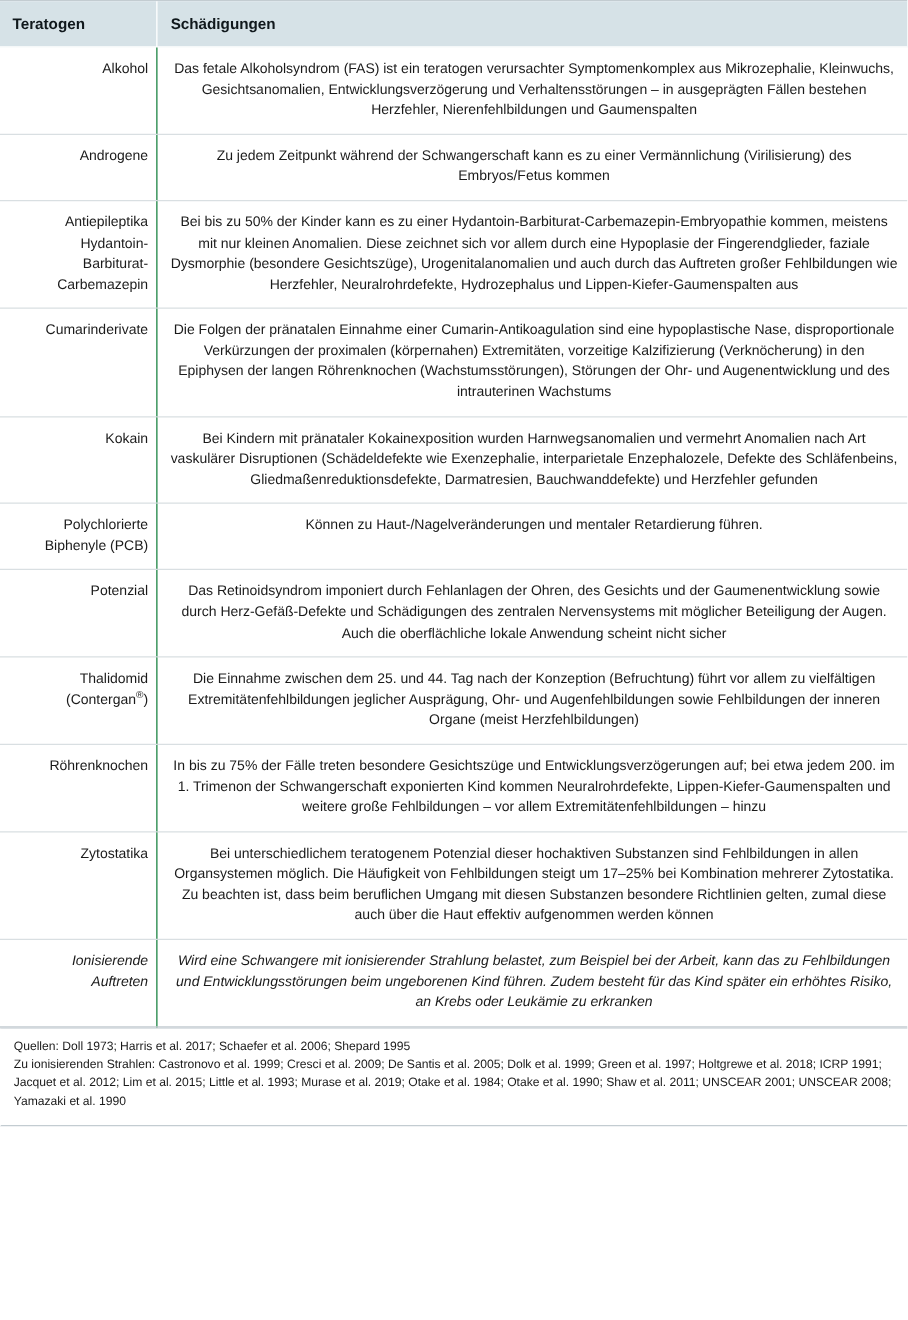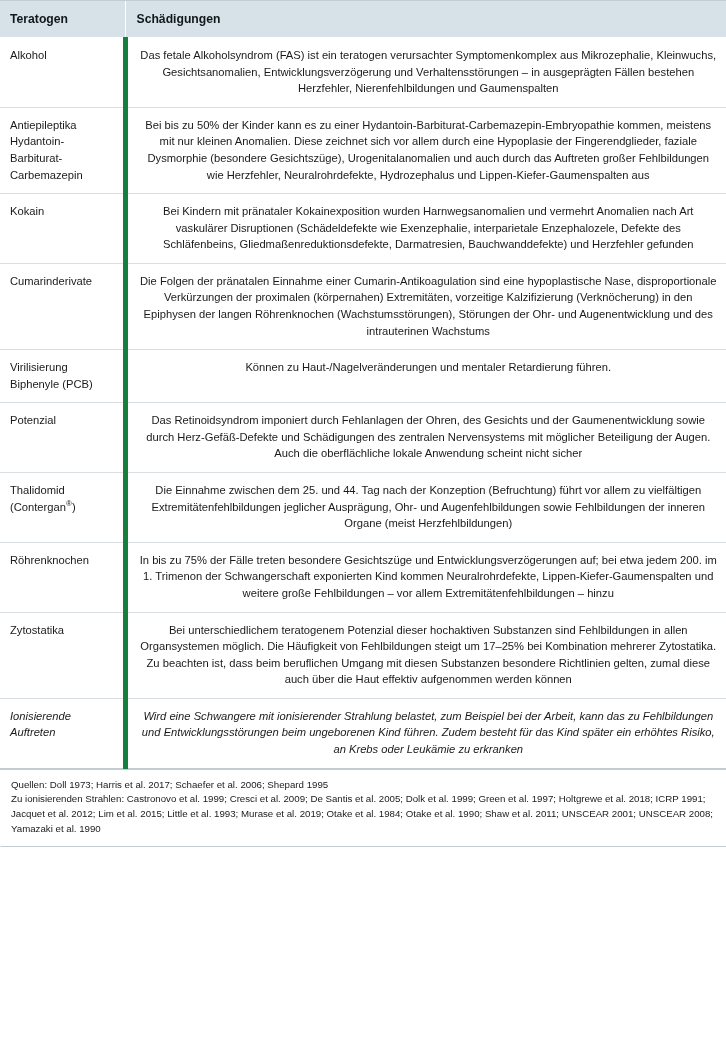--- a/index.html
+++ b/index.html
@@ -53,24 +53,25 @@
     padding-left: 11px;
   }
 
   tbody td {
     vertical-align: top;
     padding: 9px 10px 10px 10px;
     border-bottom: 1px solid #d9dfe2;
     background: #ffffff;
   }
   tbody td.cell-term {
-    border-right: 5px solid #15803d;
+    border-right: 1px solid #15803d;
     padding-right: 6px;
     word-wrap: break-word;
     hyphens: none;
+    text-align: right;
   }
   tbody td.cell-desc {
     padding-left: 11px;
     padding-right: 8px;
     text-align: center;
   }
   tbody tr:last-child td {
     border-bottom: 1px solid #c3ccd1;
     font-style: italic;
   }
@@ -114,42 +115,48 @@
     </thead>
     <tbody id="table-body">
         <tr>
           <td class="cell-term">
             <span class="term-line">Alkohol</span>
           </td>
           <td class="cell-desc">Das fetale Alkoholsyndrom (FAS) ist ein teratogen verursachter Symptomenkomplex aus Mikrozephalie, Kleinwuchs, Gesichtsanomalien, Entwicklungsverzögerung und Verhaltensstörungen – in ausgeprägten Fällen bestehen Herzfehler, Nierenfehlbildungen und Gaumenspalten</td>
         </tr>
         <tr>
           <td class="cell-term">
+            <span class="term-line">Androgene</span>
+          </td>
+          <td class="cell-desc">Zu jedem Zeitpunkt während der Schwangerschaft kann es zu einer Vermännlichung (Virilisierung) des Embryos/Fetus kommen</td>
+        </tr>
+        <tr>
+          <td class="cell-term">
             <span class="term-line">Antiepileptika</span>
             <span class="term-line">Hydantoin-</span>
             <span class="term-line">Barbiturat-</span>
             <span class="term-line">Carbemazepin</span>
           </td>
           <td class="cell-desc">Bei bis zu 50% der Kinder kann es zu einer Hydantoin-Barbiturat-Carbemazepin-Embryopathie kommen, meistens mit nur kleinen Anomalien. Diese zeichnet sich vor allem durch eine Hypoplasie der Fingerendglieder, faziale Dysmorphie (besondere Gesichtszüge), Urogenitalanomalien und auch durch das Auftreten großer Fehlbildungen wie Herzfehler, Neuralrohrdefekte, Hydrozephalus und Lippen-Kiefer-Gaumenspalten aus</td>
         </tr>
         <tr>
           <td class="cell-term">
+            <span class="term-line">Cumarinderivate</span>
+          </td>
+          <td class="cell-desc">Die Folgen der pränatalen Einnahme einer Cumarin-Antikoagulation sind eine hypoplastische Nase, disproportionale Verkürzungen der proximalen (körpernahen) Extremitäten, vorzeitige Kalzifizierung (Verknöcherung) in den Epiphysen der langen Röhrenknochen (Wachstumsstörungen), Störungen der Ohr- und Augenentwicklung und des intrauterinen Wachstums</td>
+        </tr>
+        <tr>
+          <td class="cell-term">
             <span class="term-line">Kokain</span>
           </td>
           <td class="cell-desc">Bei Kindern mit pränataler Kokainexposition wurden Harnwegsanomalien und vermehrt Anomalien nach Art vaskulärer Disruptionen (Schädeldefekte wie Exenzephalie, interparietale Enzephalozele, Defekte des Schläfenbeins, Gliedmaßenreduktionsdefekte, Darmatresien, Bauchwanddefekte) und Herzfehler gefunden</td>
         </tr>
         <tr>
           <td class="cell-term">
-            <span class="term-line">Cumarinderivate</span>
-          </td>
-          <td class="cell-desc">Die Folgen der pränatalen Einnahme einer Cumarin-Antikoagulation sind eine hypoplastische Nase, disproportionale Verkürzungen der proximalen (körpernahen) Extremitäten, vorzeitige Kalzifizierung (Verknöcherung) in den Epiphysen der langen Röhrenknochen (Wachstumsstörungen), Störungen der Ohr- und Augenentwicklung und des intrauterinen Wachstums</td>
-        </tr>
-        <tr>
-          <td class="cell-term">
-            <span class="term-line">Virilisierung</span>
+            <span class="term-line">Polychlorierte</span>
             <span class="term-line">Biphenyle (PCB)</span>
           </td>
           <td class="cell-desc">Können zu Haut-/Nagelveränderungen und mentaler Retardierung führen.</td>
         </tr>
         <tr>
           <td class="cell-term">
             <span class="term-line">Potenzial</span>
           </td>
           <td class="cell-desc">Das Retinoidsyndrom imponiert durch Fehlanlagen der Ohren, des Gesichts und der Gaumenentwicklung sowie durch Herz-Gefäß-Defekte und Schädigungen des zentralen Nervensystems mit möglicher Beteiligung der Augen. Auch die oberflächliche lokale Anwendung scheint nicht sicher</td>
         </tr>

